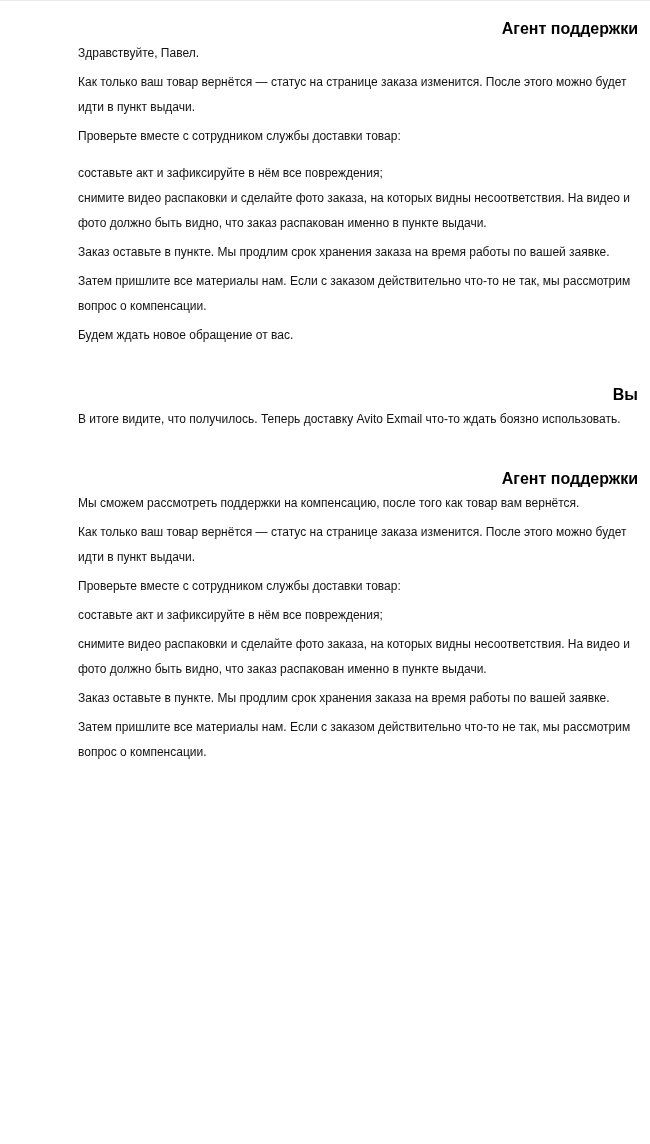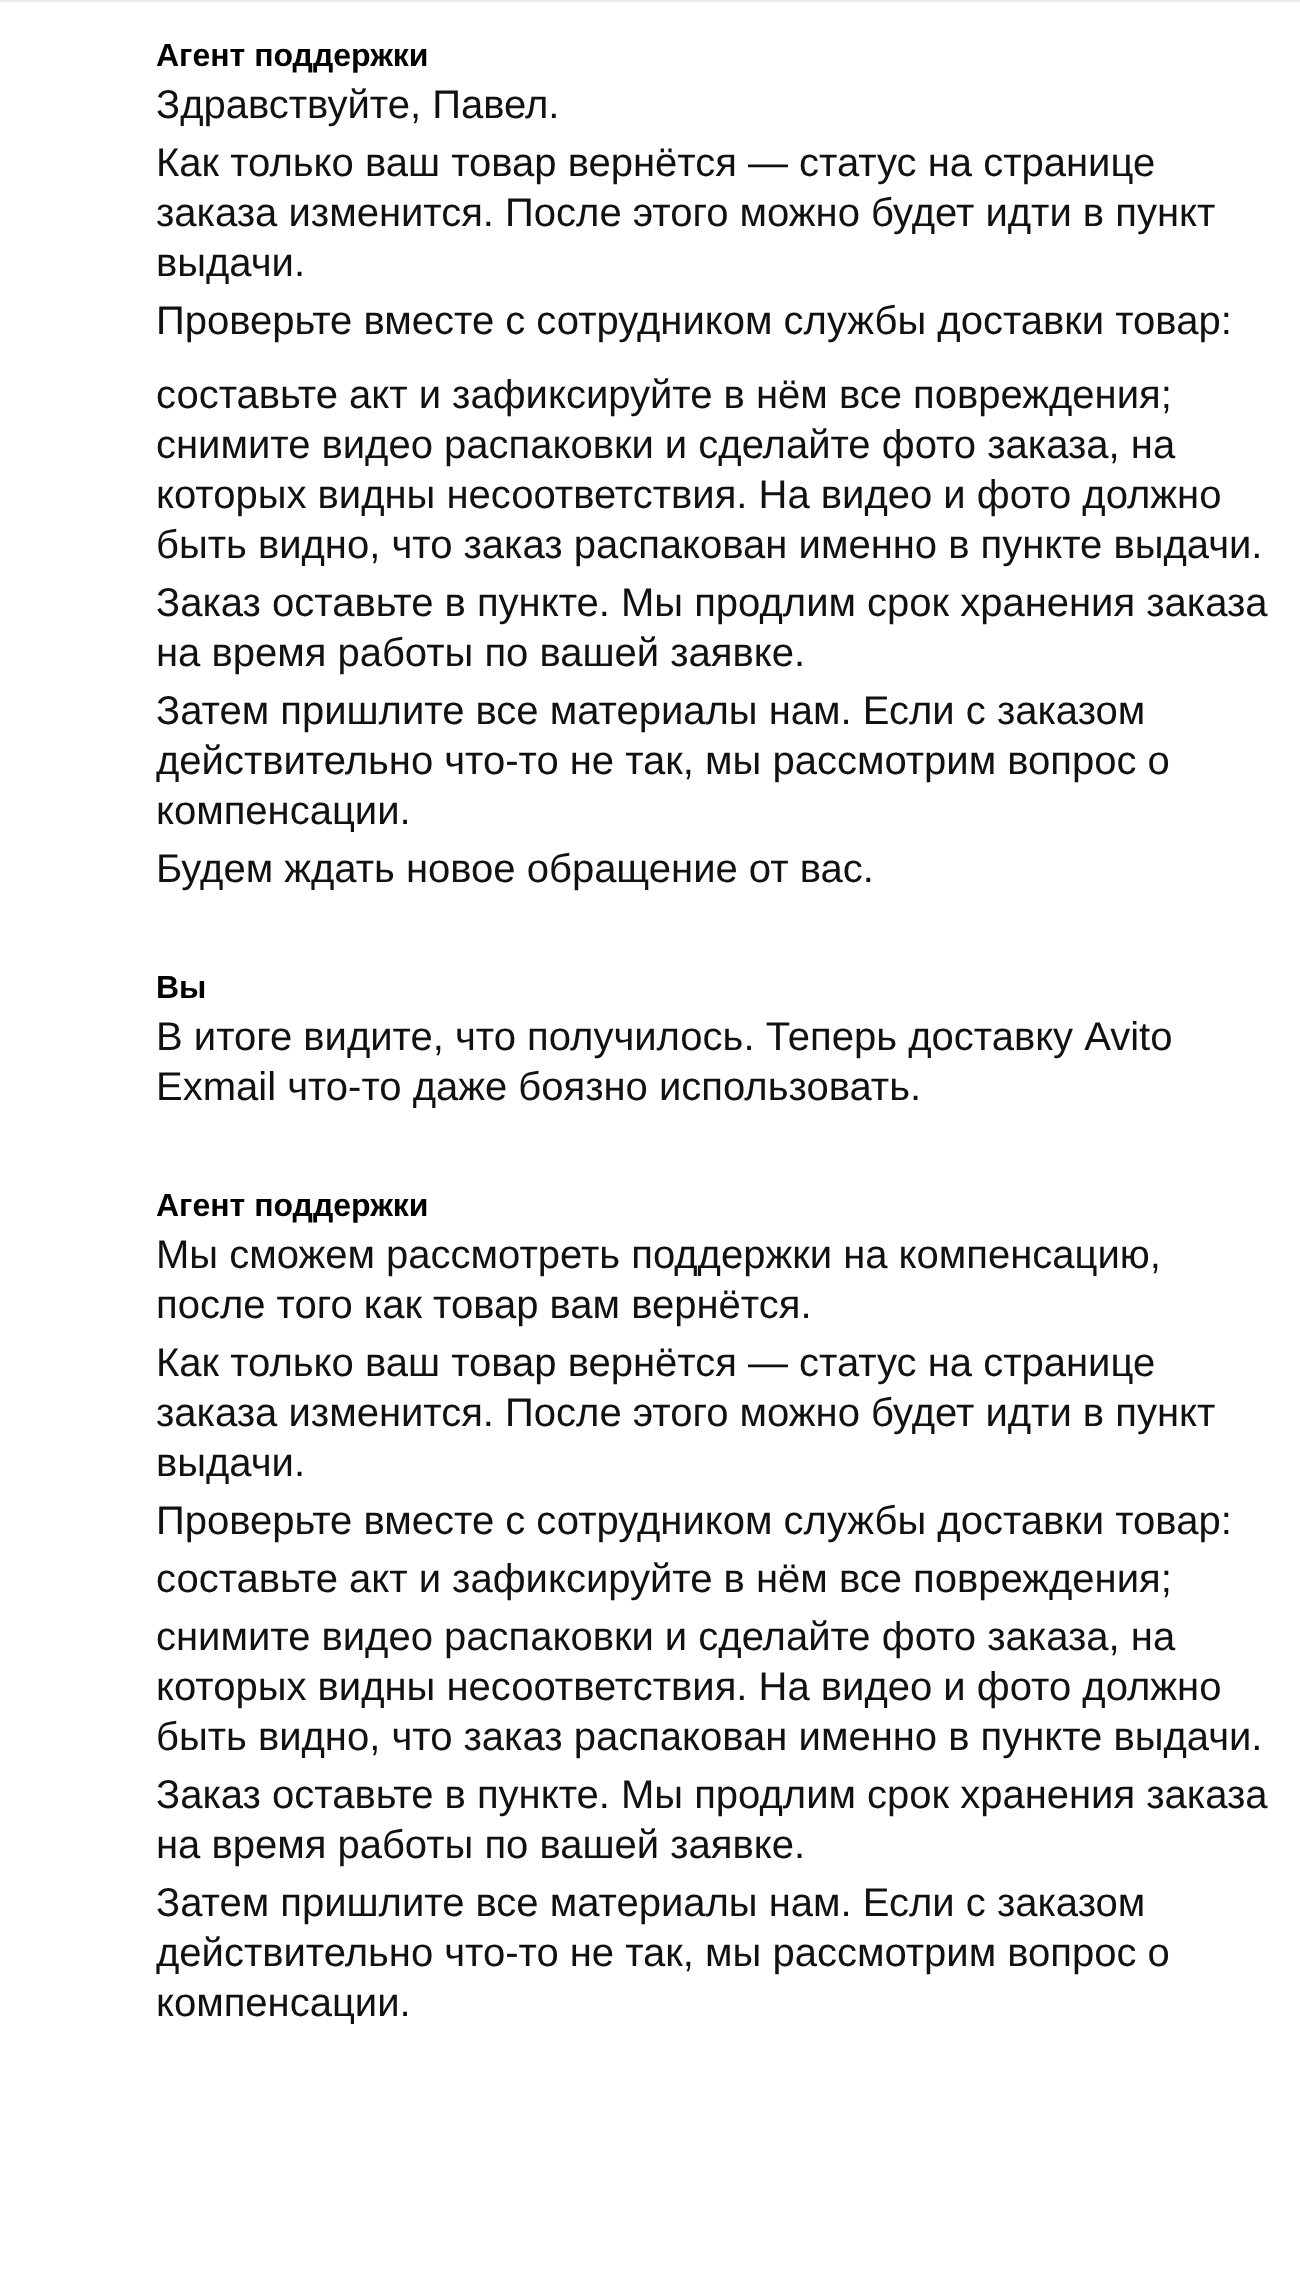--- a/index.html
+++ b/index.html
@@ -24,23 +24,24 @@
     width: 560px;
     margin: 0 0 34px 0;
   }
   .message:last-child { margin-bottom: 0; }
   .author {
     font-size: 16px;
     font-weight: 700;
     line-height: 25px;
     margin: 0;
     color: #000000;
+    text-align: right;
   }
   .para {
-    font-size: 20px;
+    font-size: 12px;
     font-weight: 400;
     line-height: 25px;
     margin: 0 0 4px 0;
     white-space: pre-line;
   }
   .para.gap-top { margin-top: 12px; }
 </style>
 </head>
 <body style="background: rgb(255, 255, 255); color: rgb(17, 17, 17);">
 
@@ -56,21 +57,21 @@
       <p class="para gap-top">составьте акт и зафиксируйте в нём все повреждения;
 снимите видео распаковки и сделайте фото заказа, на которых видны несоответствия. На видео и фото должно быть видно, что заказ распакован именно в пункте выдачи.</p>
       <p class="para">Заказ оставьте в пункте. Мы продлим срок хранения заказа на время работы по вашей заявке.</p>
       <p class="para">Затем пришлите все материалы нам. Если с заказом действительно что-то не так, мы рассмотрим вопрос о компенсации.</p>
       <p class="para">Будем ждать новое обращение от вас.</p>
     </section>
 
   <section class="message">
     <h2 class="author">Вы</h2>
 
-      <p class="para">В итоге видите, что получилось. Теперь доставку Avito Exmail что-то даже боязно использовать.</p>
+      <p class="para">В итоге видите, что получилось. Теперь доставку Avito Exmail что-то ждать боязно использовать.</p>
     </section>
 
   <section class="message">
     <h2 class="author">Агент поддержки</h2>
 
   <p class="para">Мы сможем рассмотреть поддержки на компенсацию, после того как товар вам вернётся.</p>
       <p class="para">Как только ваш товар вернётся — статус на странице заказа изменится. После этого можно будет идти в пункт выдачи.</p>
       <p class="para">Проверьте вместе с сотрудником службы доставки товар:</p>
       <p class="para">составьте акт и зафиксируйте в нём все повреждения;</p>
       <p class="para">снимите видео распаковки и сделайте фото заказа, на которых видны несоответствия. На видео и фото должно быть видно, что заказ распакован именно в пункте выдачи.</p>

